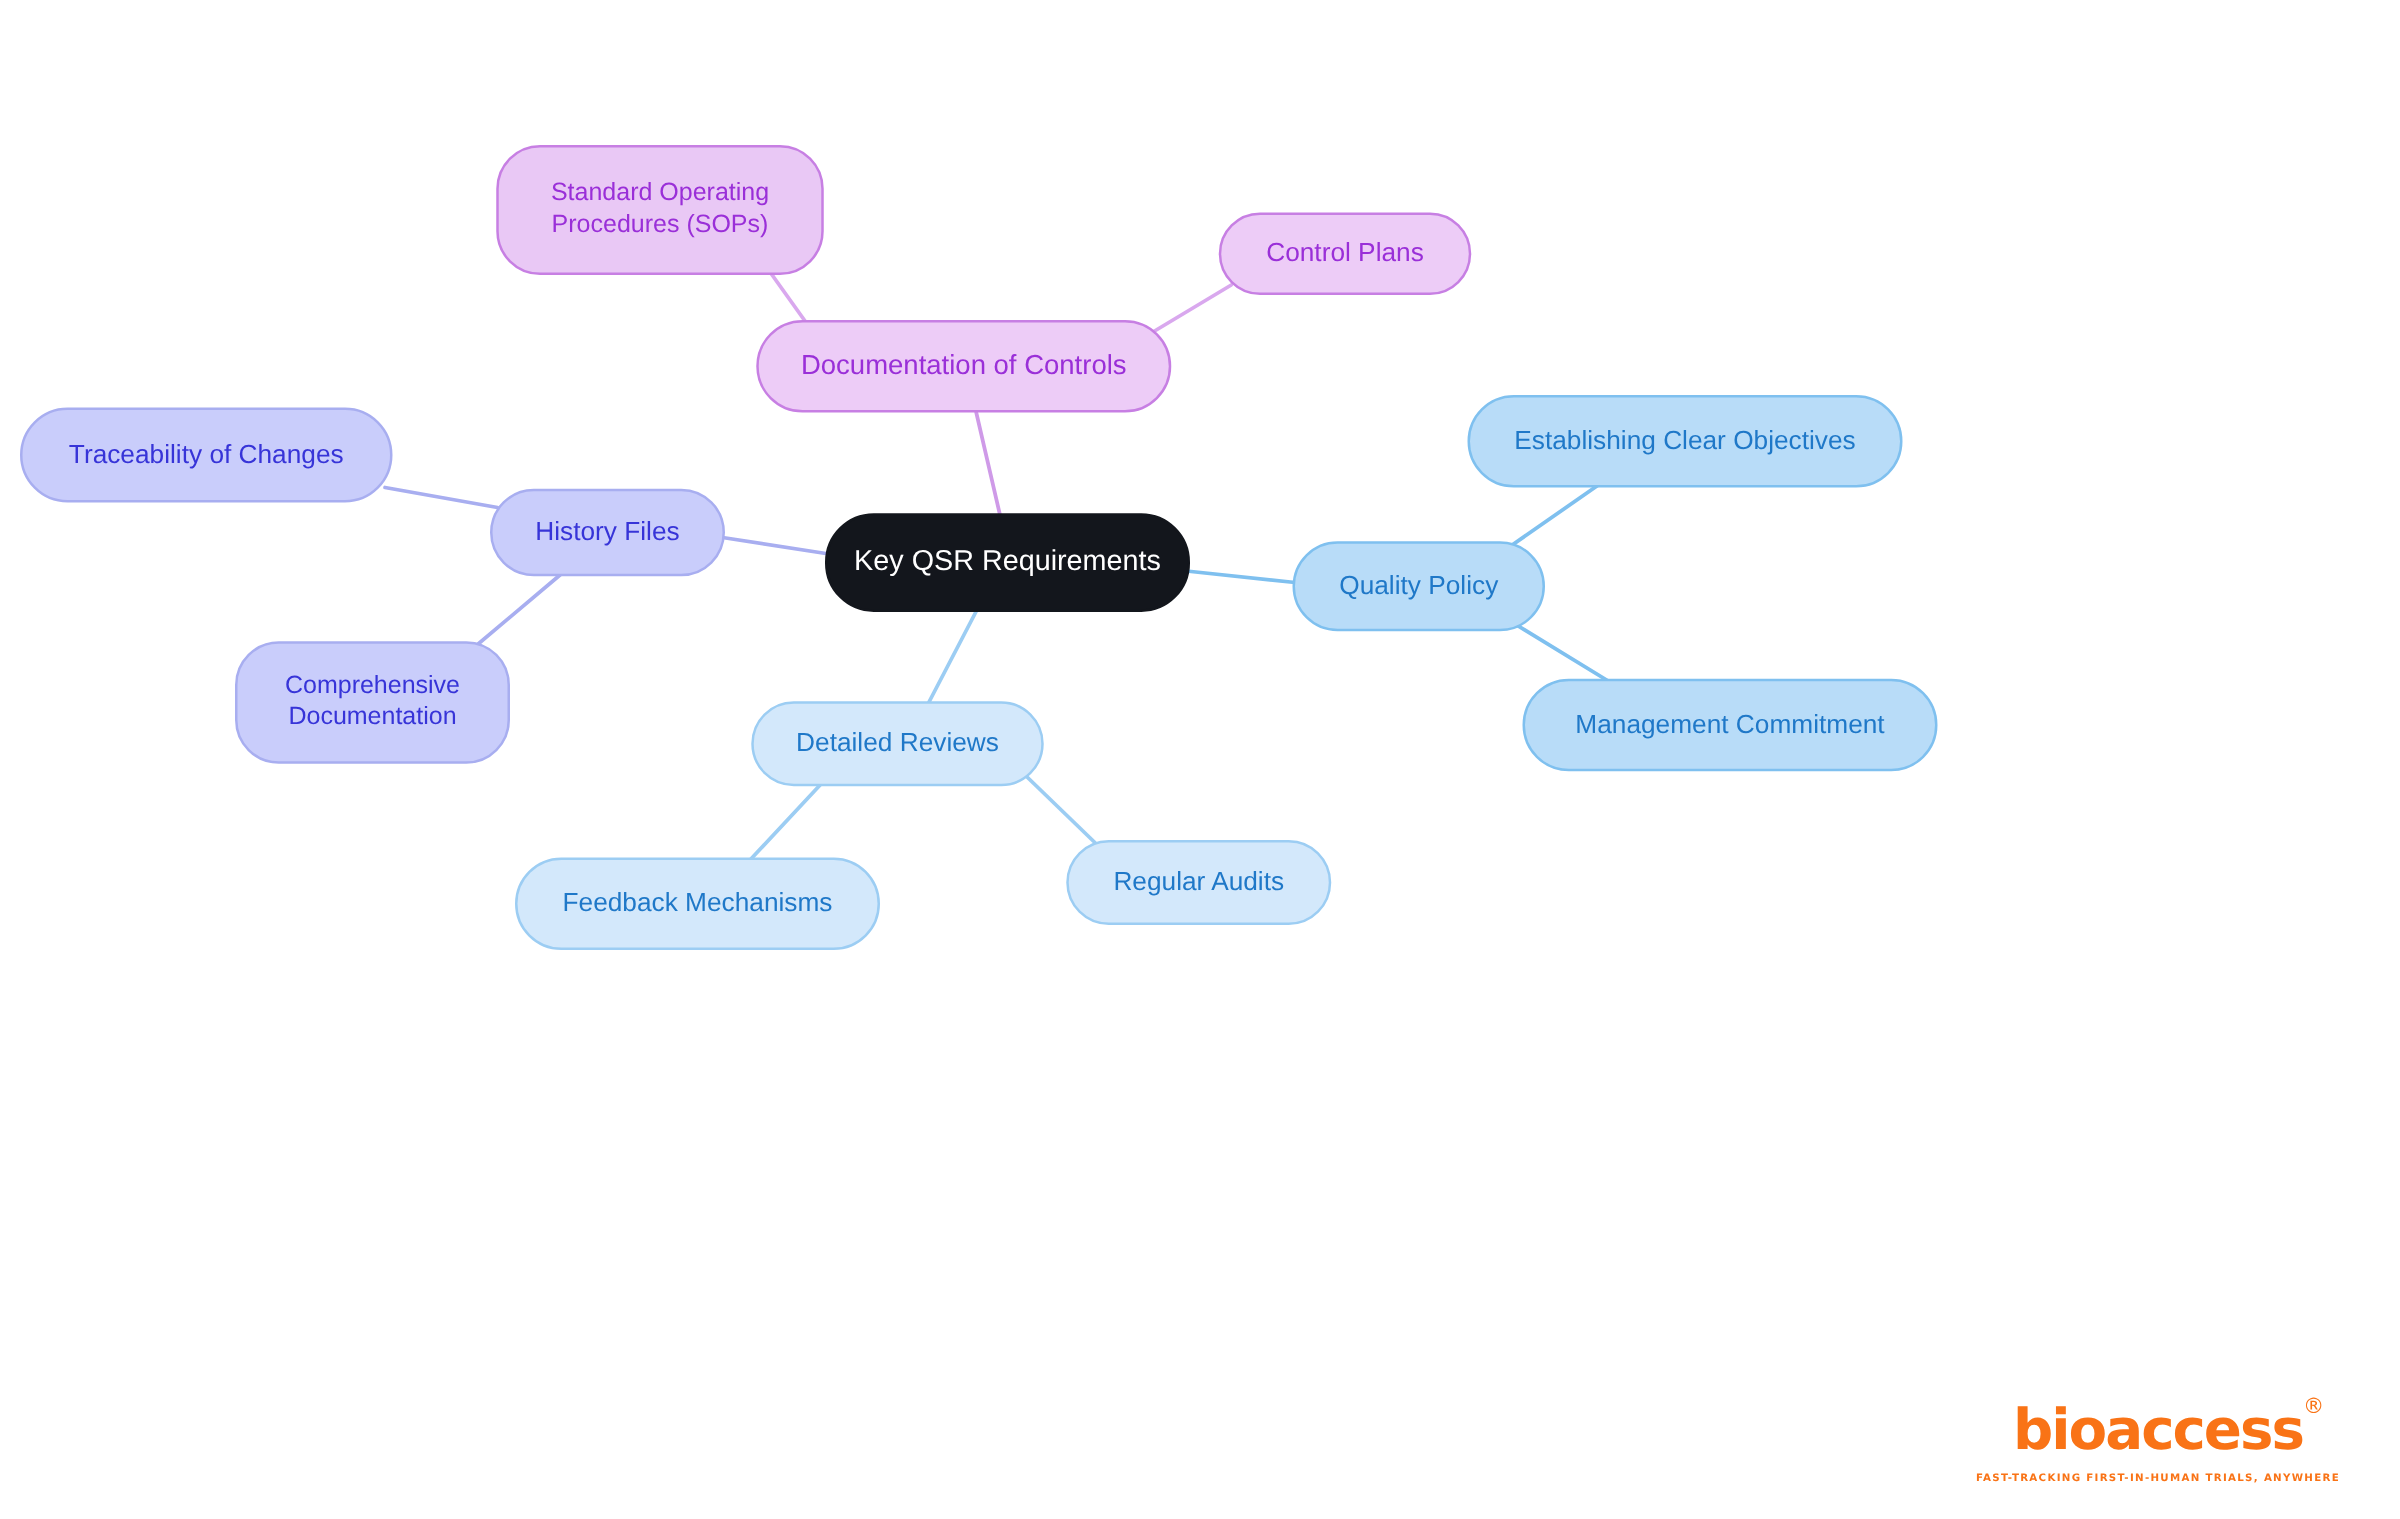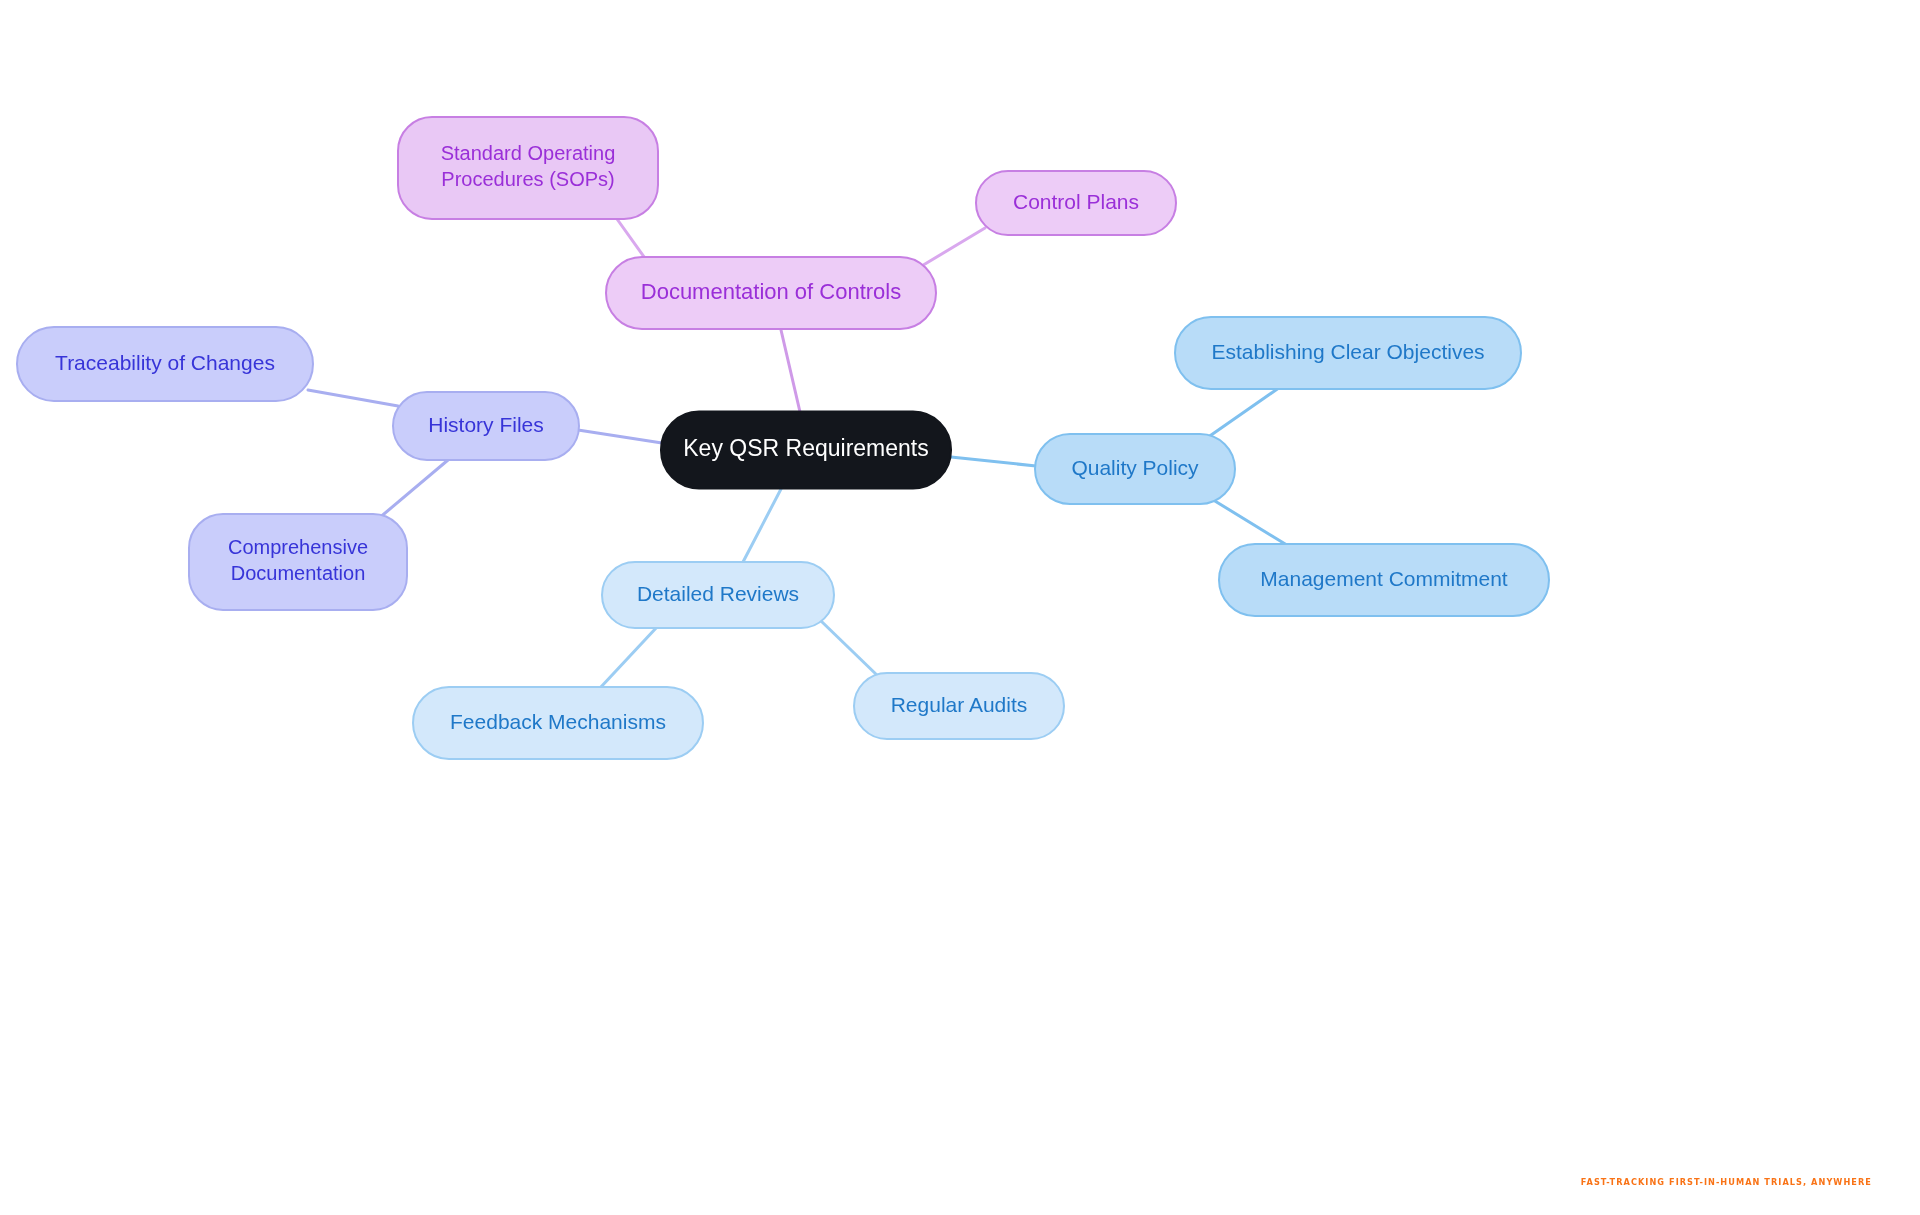--- a/index.html
+++ b/index.html
@@ -59,21 +59,21 @@
     font-size: 17px;
     font-weight: normal;
     letter-spacing: 0;
   }
   #brand-tagline {
     font-family: "DejaVu Sans", sans-serif;
     font-size: 8.2px;
     font-weight: bold;
     letter-spacing: 1.05px;
     color: #f97316;
-    margin-top: 1px;
+    margin-top: 11px;
     white-space: nowrap;
   }
 </style>
 </head>
 <body>
 
 <svg id="mindmap-canvas" viewBox="0 0 1920 1215">
   <g id="edges-layer">
       <line class="edge" x1="800" y1="412" x2="781" y2="330" stroke="#cf9ae8" stroke-width="3"></line>
       <line class="edge" x1="652" y1="268" x2="612" y2="212" stroke="#d9a8ee" stroke-width="3"></line>
@@ -138,14 +138,17 @@
         <text class="node-label" x="959" y="706" fill="#1f78c8" font-size="21"><tspan x="959">Regular Audits</tspan></text>
       </g>
       <g>
         <rect class="node-shape" x="661" y="411.5" width="290" height="77" rx="38" ry="38" fill="#13161c" stroke="#13161c" stroke-width="0"></rect>
         <text class="node-label" x="806" y="450" fill="#ffffff" font-size="23"><tspan x="806">Key QSR Requirements</tspan></text>
       </g>
     </g>
 </svg>
 
 <div id="brand-logo">
+  <div id="brand-wordmark">
+    <span>bioaccess</span><span id="brand-reg">®</span>
+  </div>
   <div id="brand-tagline">FAST-TRACKING FIRST-IN-HUMAN TRIALS, ANYWHERE</div>
 </div>
 
 </body></html>

